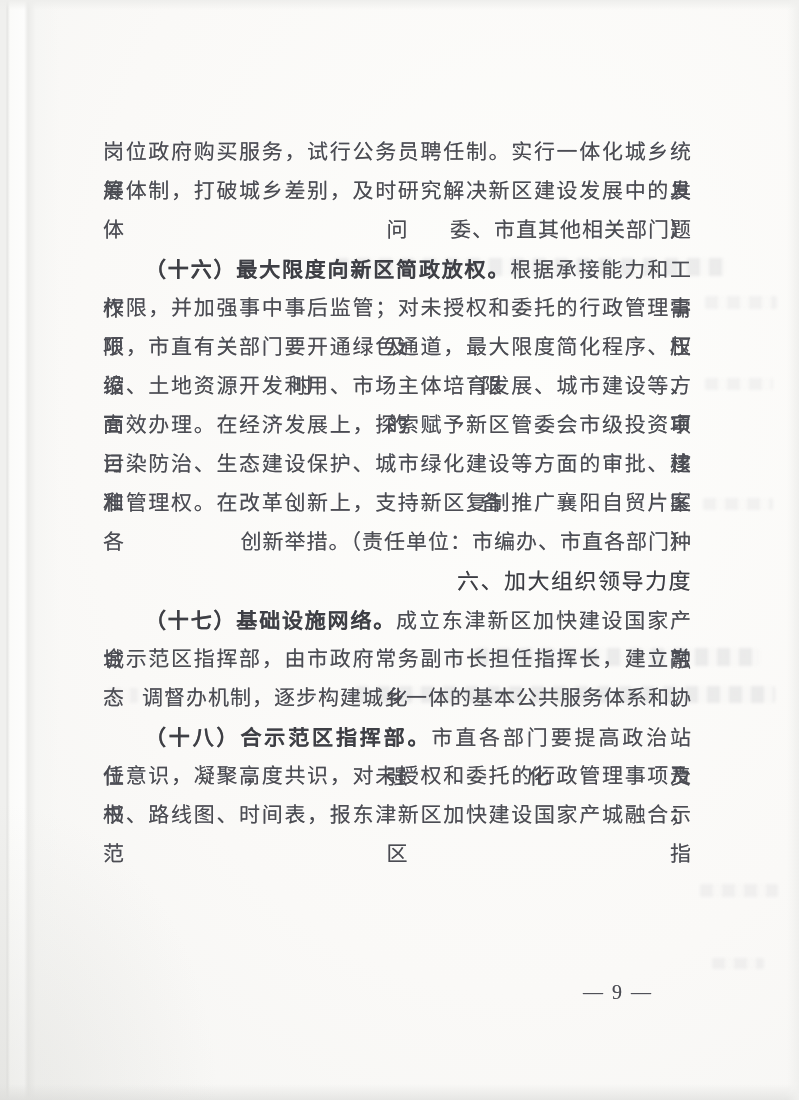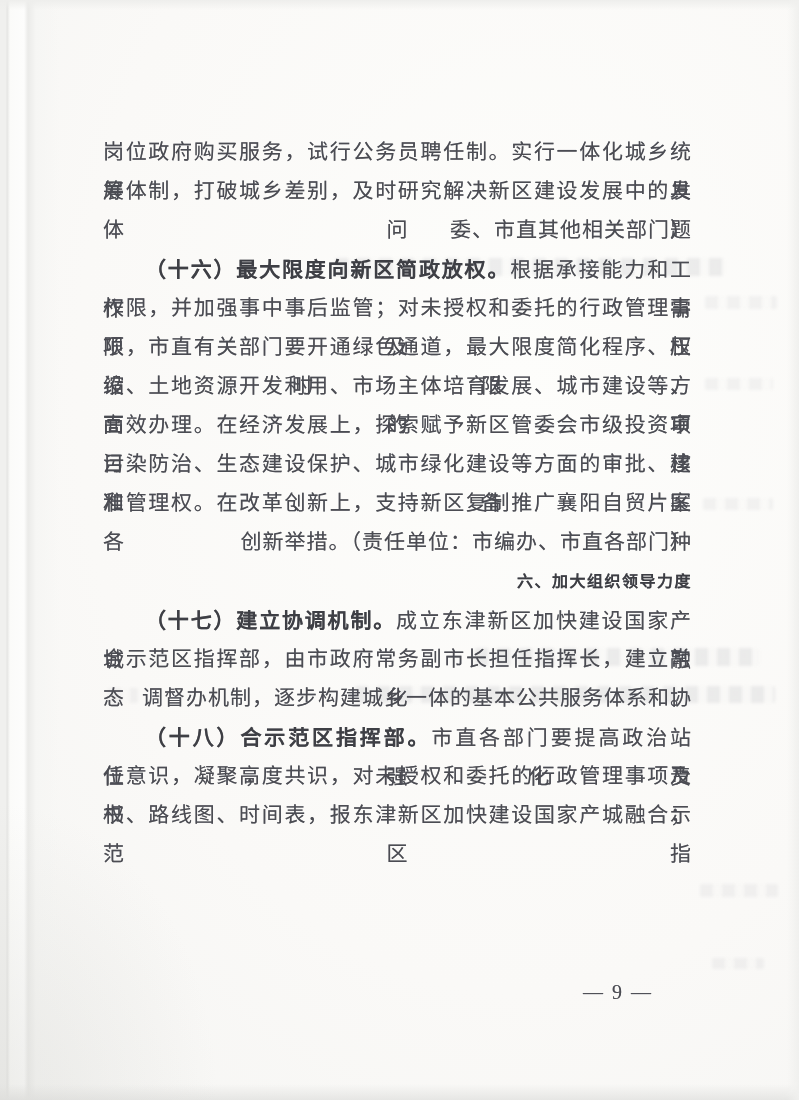--- a/index.html
+++ b/index.html
@@ -43,21 +43,21 @@
   .line.j{white-space:normal;text-align:justify;text-align-last:justify;}
   .line.ind{padding-left:42px;}
   .line.ind.j{padding-left:0;text-indent:42px;}
   .b{
     font-family:"Liberation Sans","DejaVu Sans",sans-serif;
     font-weight:700;color:#3e3f45;
     text-shadow:0 0 0.4px rgba(62,63,69,0.6);
   }
   .line.hd{
     font-family:"Liberation Sans","DejaVu Sans",sans-serif;
-    font-weight:700;color:#3c3d43;font-size:16px;letter-spacing:1.5px;
+    font-weight:400;color:#3c3d43;font-size:22px;letter-spacing:1.5px;
   }
 
   
   .page-number{
     position:absolute;left:583px;top:981px;width:110px;
     font-size:20px;color:#4b4c53;letter-spacing:2px;
     text-shadow:0 0 0.5px rgba(75,76,83,0.55);
   }
 
   
@@ -97,21 +97,21 @@
       <div class="line"><span>委、市直其他相关部门）</span></div>
       <div class="line ind j"><span class="b">（十六）最大限度向新区简政放权。</span><span>根据承接能力和工作需</span></div>
       <div class="line j"><span>权限，并加强事中事后监管；对未授权和委托的行政管理事项及权</span></div>
       <div class="line j"><span>限，市直有关部门要开通绿色通道，最大限度简化程序、压缩时限、</span></div>
       <div class="line j"><span>设、土地资源开发利用、市场主体培育发展、城市建设等方面的审</span></div>
       <div class="line j"><span>高效办理。在经济发展上，探索赋予新区管委会市级投资项目建</span></div>
       <div class="line j"><span>污染防治、生态建设保护、城市绿化建设等方面的审批、核准、备案</span></div>
       <div class="line j"><span>和管理权。在改革创新上，支持新区复制推广襄阳自贸片区各种</span></div>
       <div class="line"><span>创新举措。（责任单位：市编办、市直各部门）</span></div>
       <div class="line ind hd"><span>六、加大组织领导力度</span></div>
-      <div class="line ind j"><span class="b">（十七）建立协调机制。</span><span>成立东津新区加快建设国家产城融</span></div>
+      <div class="line ind j"><span class="b">（十七）基础设施网络。</span><span>成立东津新区加快建设国家产城融</span></div>
       <div class="line j"><span>合示范区指挥部，由市政府常务副市长担任指挥长，建立常态化协</span></div>
       <div class="line"><span>调督办机制，逐步构建城乡一体的基本公共服务体系和。</span></div>
       <div class="line ind j"><span class="b">（十八）合示范区指挥部。</span><span>市直各部门要提高政治站位，强化责</span></div>
       <div class="line j"><span>任意识，凝聚高度共识，对未授权和委托的行政管理事项及权；</span></div>
       <div class="line j"><span>书、路线图、时间表，报东津新区加快建设国家产城融合示范区指</span></div>
     </div>
 
   <div class="page-number">— 9 —</div>
 </div>
 

